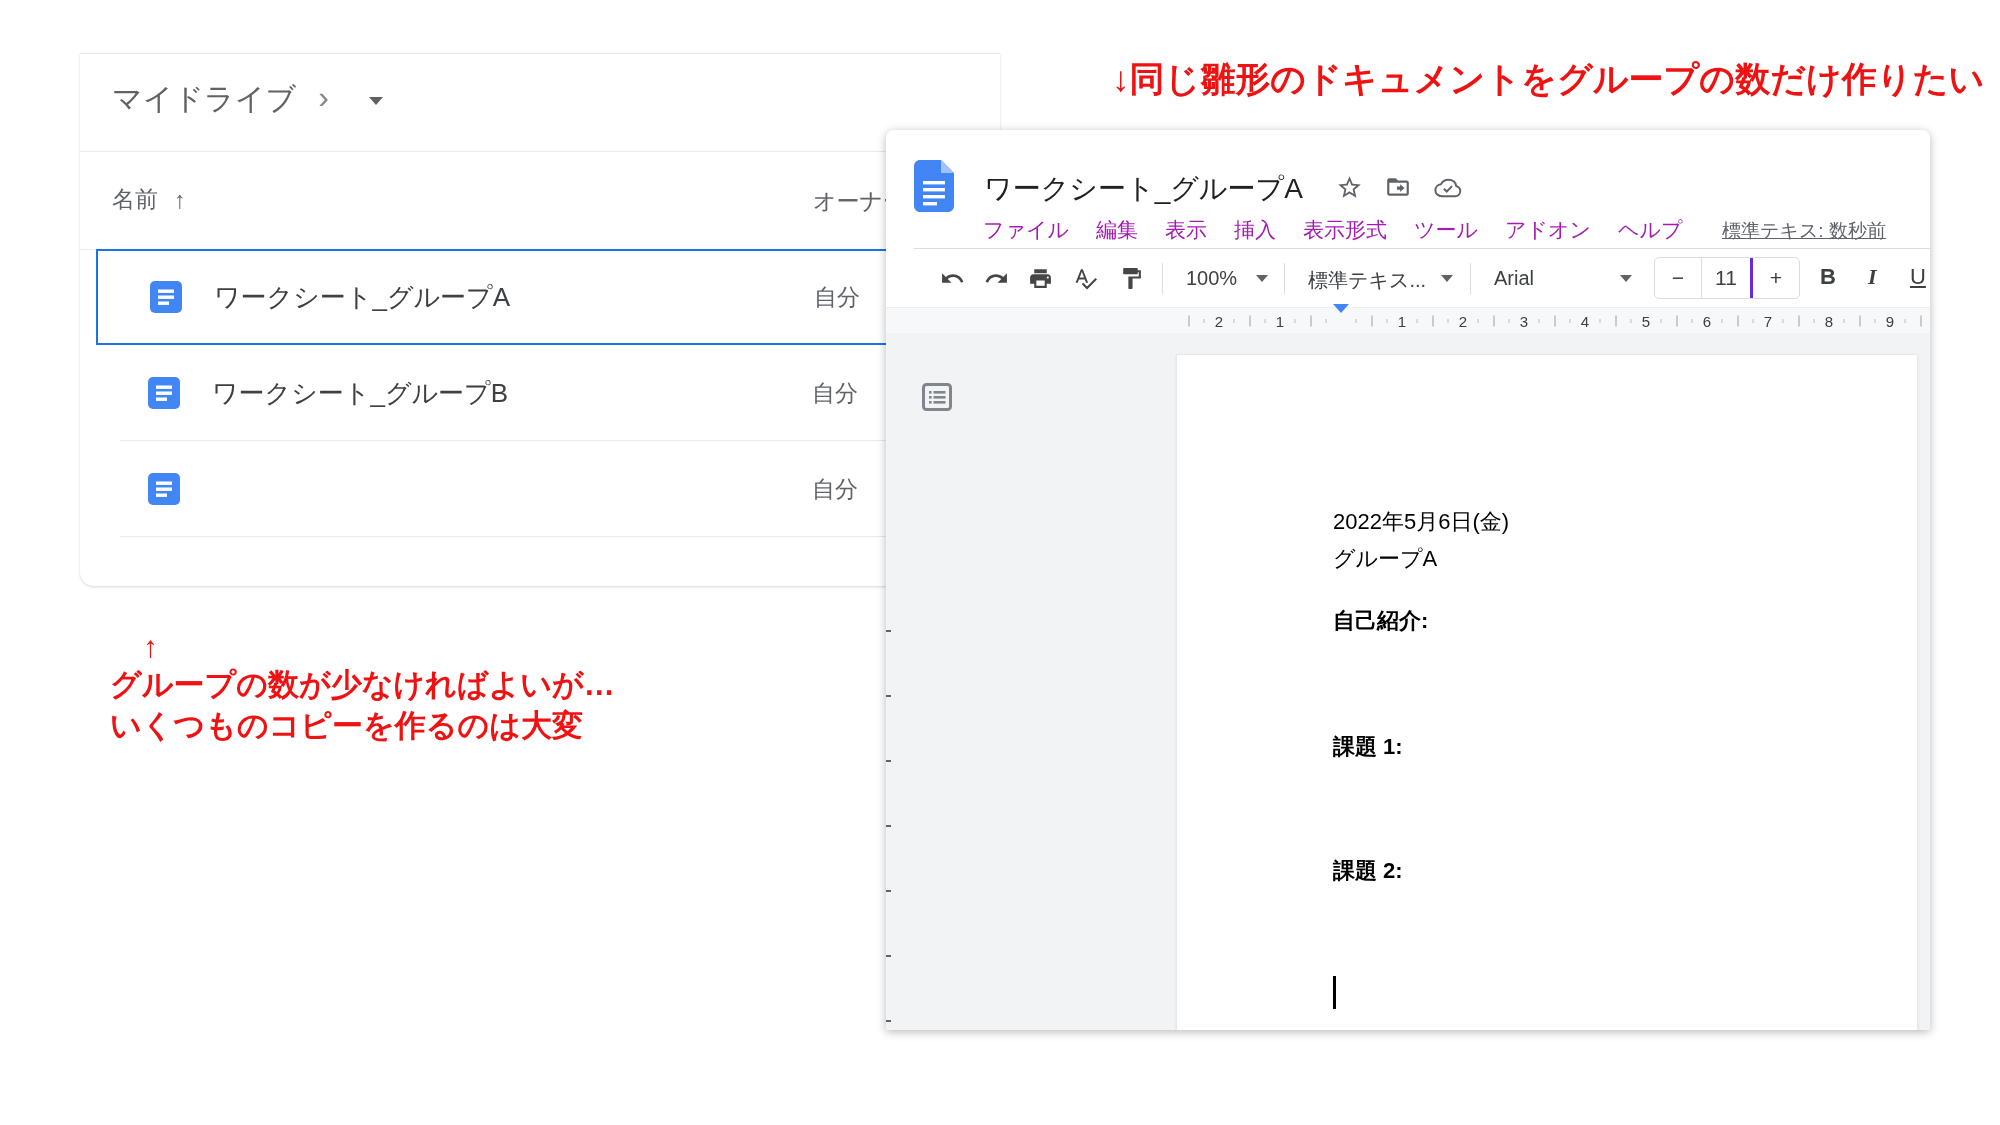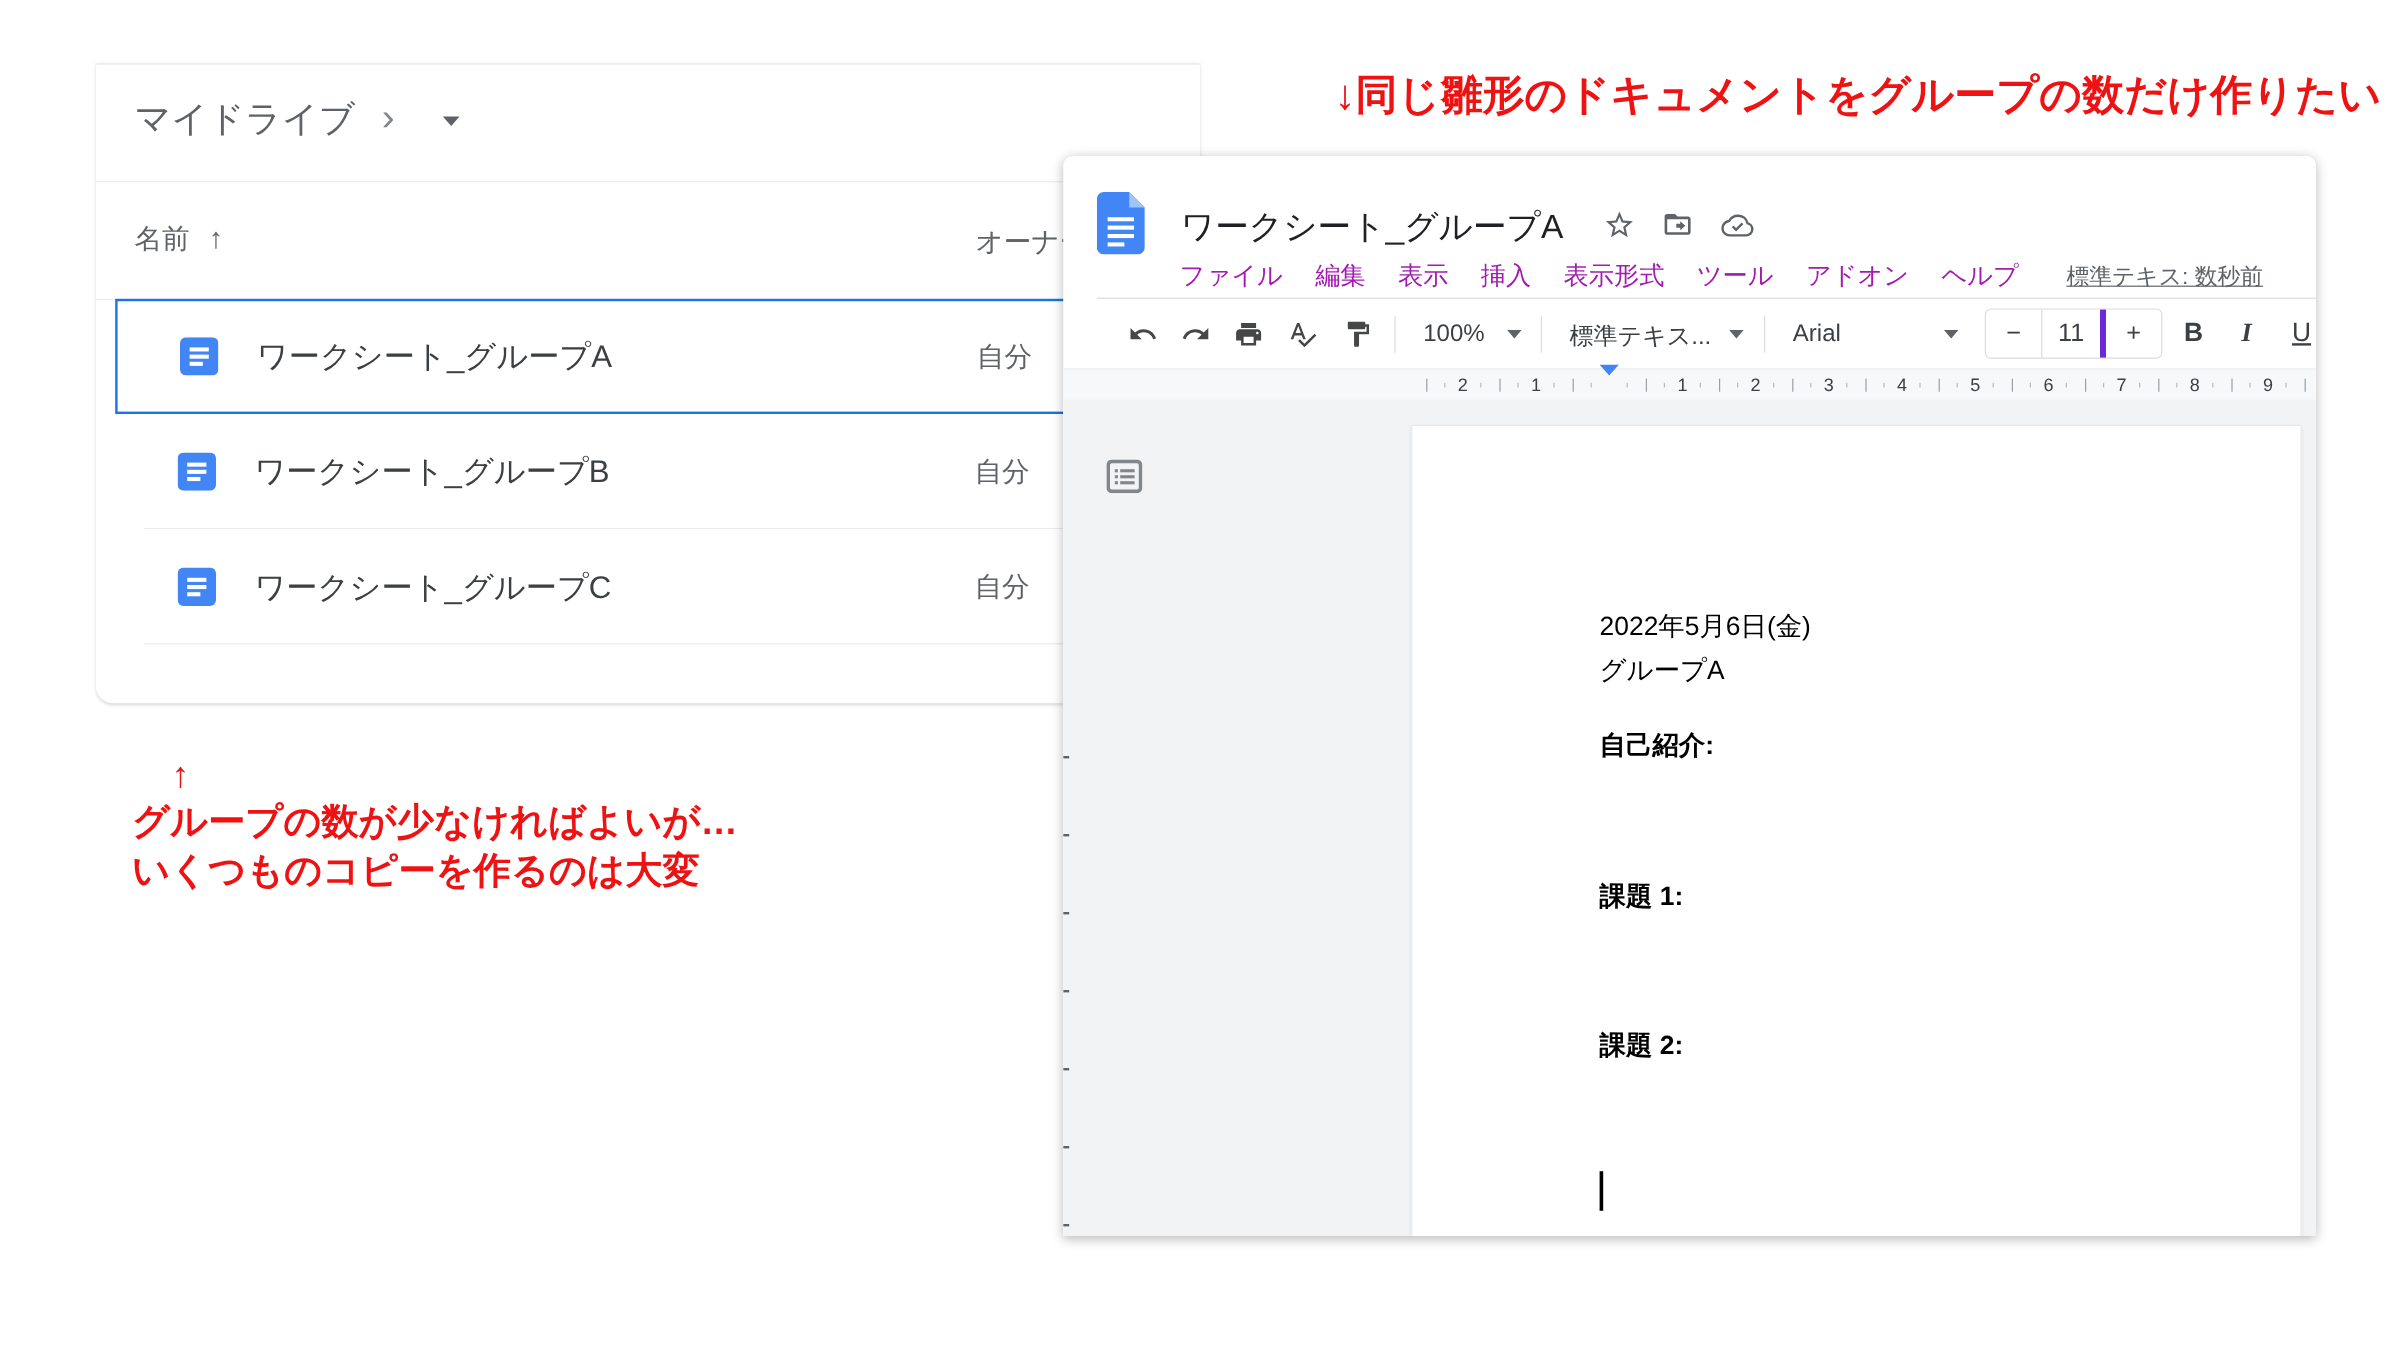--- a/index.html
+++ b/index.html
@@ -50,21 +50,21 @@
   .menubar .mitem{cursor:pointer;}
   .last-edit{position:absolute;left:836px;top:88px;font-size:19px;color:#5f6368;text-decoration:underline;white-space:nowrap;cursor:pointer;}
   .toolbar{position:absolute;left:0;right:0;top:118px;height:59px;border-top:1px solid #dadce0;background:#fff;margin-left:28px;}
   .tbicon{position:absolute;top:17px;width:25px;height:25px;cursor:pointer;}
   .tbsep{position:absolute;top:14px;width:1px;height:31px;background:#dadce0;}
   .tbtext{position:absolute;top:18px;font-size:20px;color:#3c4043;cursor:pointer;white-space:nowrap;}
   .tbcaret{position:absolute;width:0;height:0;border-left:6px solid transparent;border-right:6px solid transparent;
     border-top:7px solid #5f6368;top:26px;cursor:pointer;}
   .stepper{position:absolute;left:740px;top:8px;height:42px;display:flex;border:1px solid #dadce0;border-radius:5px;box-sizing:border-box;}
   .stepper .cell{width:46px;display:flex;align-items:center;justify-content:center;font-size:21px;color:#3c4043;cursor:pointer;}
-  .stepper .val{width:48px;border-left:1px solid #dadce0;border-right:5px solid #6d28d9;cursor:text;}
+  .stepper .val{width:48px;border-left:1px solid #dadce0;border-right:3px solid #6d28d9;cursor:text;}
   .fmt{position:absolute;top:15px;font-size:22px;color:#3c4043;cursor:pointer;}
   .fmt.b{font-weight:bold;}
   .fmt.i{font-family:"Liberation Serif",serif;font-style:italic;font-weight:bold;}
   .fmt.u{text-decoration:underline;}
   .fmt.a{font-weight:bold;border-bottom:5px solid #000;line-height:24px;}
   
   .ruler{position:absolute;left:0;right:0;top:177px;height:26px;background:#f7f8fa;border-top:1px solid #eceef1;}
   .rnum{position:absolute;top:50%;transform:translate(-50%,-50%);font-size:15px;color:#3c4043;}
   .rtick-major{position:absolute;top:50%;transform:translate(-50%,-50%);width:1px;height:11px;background:#9aa0a6;}
   .rtick-minor{position:absolute;top:50%;transform:translate(-50%,-50%);width:1px;height:4px;background:#b6bbc1;}
@@ -127,21 +127,20 @@
     </div>
     <div class="row">
       <span class="ficon">
         <svg width="32" height="32" viewBox="0 0 32 32">
             <rect width="32" height="32" rx="5" fill="var(--doc-blue)"></rect>
             <rect x="8" y="8.5" width="16" height="3.4" fill="#fff"></rect>
             <rect x="8" y="14.5" width="16" height="3.4" fill="#fff"></rect>
             <rect x="8" y="20.5" width="11" height="3.4" fill="#fff"></rect>
           </svg>
       </span>
-      <span class="fname">ワークシート_グループC</span>
       <span class="fowner">自分</span>
     </div>
   </div>
 </div>
 
 <div class="note-top">↓同じ雛形のドキュメントをグループの数だけ作りたい</div>
 <div class="note-bottom">
   <span class="arrow">↑</span>
   <span>グループの数が少なければよいが…</span><br>
   <span>いくつものコピーを作るのは大変</span>

